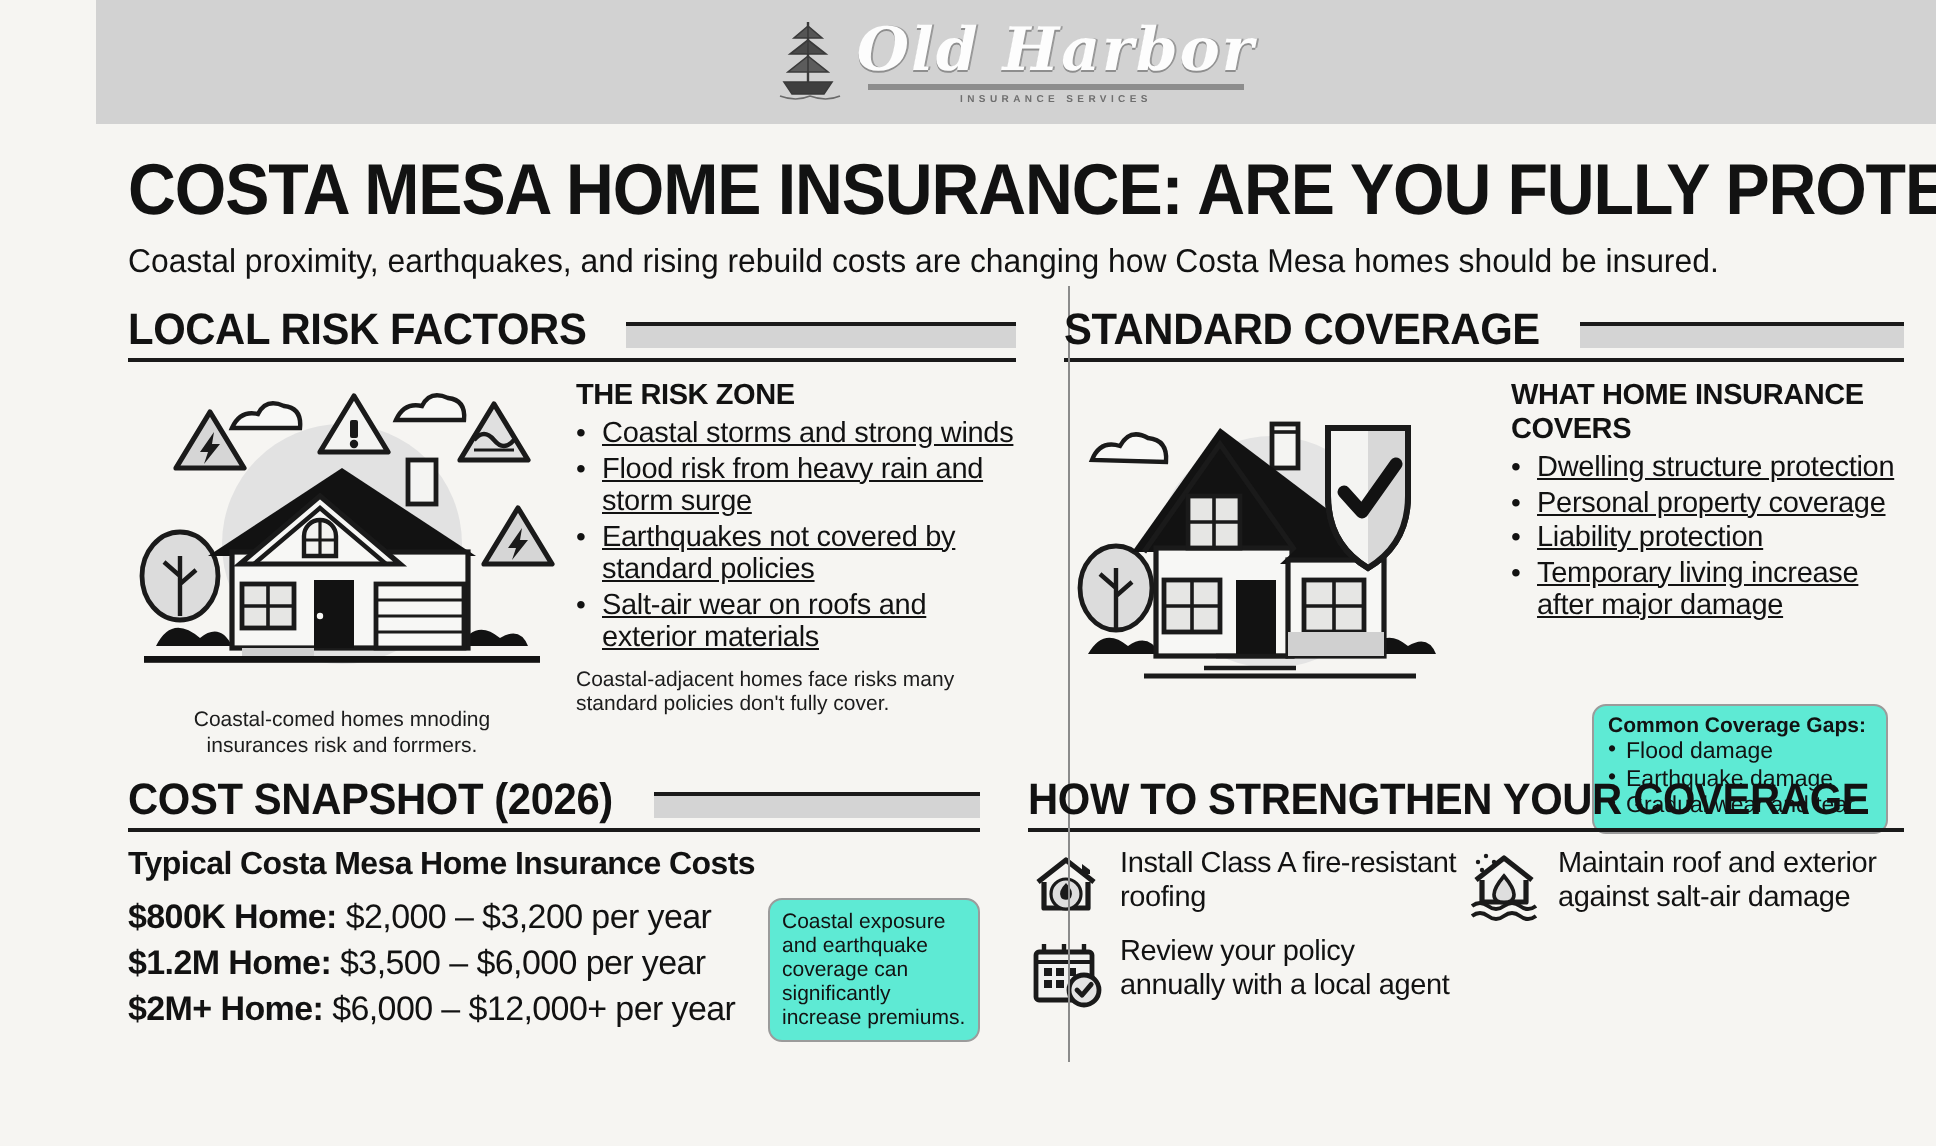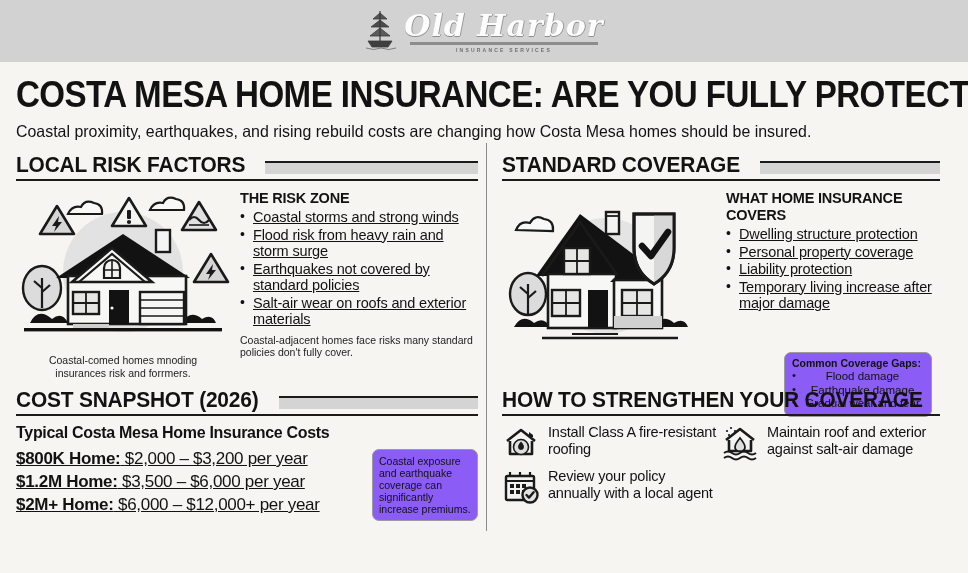--- a/index.html
+++ b/index.html
@@ -3,21 +3,21 @@
 <meta charset="utf-8">
 <style>
   * { box-sizing: border-box; margin: 0; padding: 0; }
   html, body {
     width: 968px; height: 573px;
     background: #f6f5f2;
     font-family: "Liberation Sans", sans-serif;
     color: #121212;
     overflow: hidden;
   }
-  .page { position: relative; width: 968px; height: 573px; background: #f6f5f2; }
+  .page { position: relative; width: 968px; height: 573px; background: #f6f5f2; padding-left: 48px; }
 
   
   .logo-band {
     height: 62px; width: 100%;
     background: #d2d2d2;
     display: flex; align-items: center; justify-content: center;
   }
   .logo { display: flex; align-items: flex-end; gap: 6px; }
   .logo-ship { width: 34px; height: 44px; display:block; }
   .logo-text-wrap { display: flex; flex-direction: column; align-items: center; }
@@ -96,44 +96,44 @@
   ul.bullets li:before {
     content: "\2022"; position: absolute; left: 0; top: -1px; font-size: 14px;
   }
   .note {
     font-size: 10.5px; line-height: 12.5px; margin-top: 6px; color: #1c1c1c;
   }
 
   
   .callout {
     border: 1.5px solid #9b9b9b; border-radius: 7px;
-    background: #8b5cf6; padding: 4px 7px 5px 7px;
+    background: #5eead4; padding: 4px 7px 5px 7px;
   }
   .callout-title { font-weight: 700; font-size: 10.5px; line-height: 13px; }
-  .callout ul { list-style: none; text-align: center; }
+  .callout ul { list-style: none; }
   .callout li {
     position: relative; padding-left: 9px;
     font-size: 11.5px; line-height: 13.5px;
   }
   .callout li:before { content: "\2022"; position: absolute; left: 0; top: -1px; }
   .gaps-box { position: absolute; right: 8px; top: 162px; width: 148px; }
   .gaps-wrap { position: relative; }
 
   
   .bottom { position: relative; display: flex; padding: 9px 16px 0 16px; }
   .vdiv2 {
     position: absolute; left: 486px; top: 4px;
     width: 1px; height: 148px; background: #8b8b8b;
   }
   .cost-sub {
     font-weight: 700; font-size: 16px; line-height: 19px;
     margin-top: 7px; letter-spacing: -0.3px;
   }
   .cost-row { display: flex; margin-top: 5px; }
-  .cost-lines { flex: 1; text-decoration: underline; }
+  .cost-lines { flex: 1; }
   .cost-line {
     font-size: 17px; line-height: 23px; letter-spacing: -0.3px; white-space: nowrap;
   }
   .cost-line b { font-weight: 700; }
   .cost-note { width: 106px; flex: none; margin-left: 6px; margin-top: 2px; }
   .cost-note .callout { padding: 5px 6px; }
   .cost-note p { font-size: 10.5px; line-height: 12px; }
 
   .tips { display: flex; flex-wrap: wrap; margin-top: 7px; }
   .tip { width: 50%; display: flex; gap: 8px; margin-bottom: 6px; }

